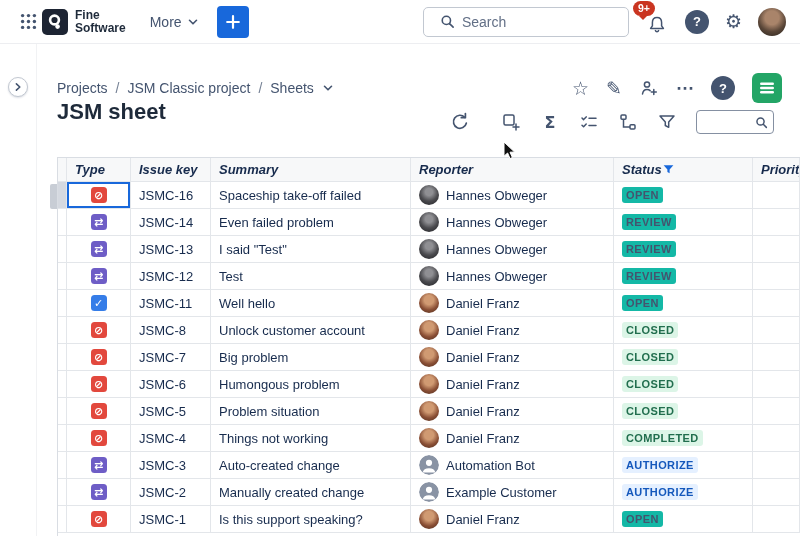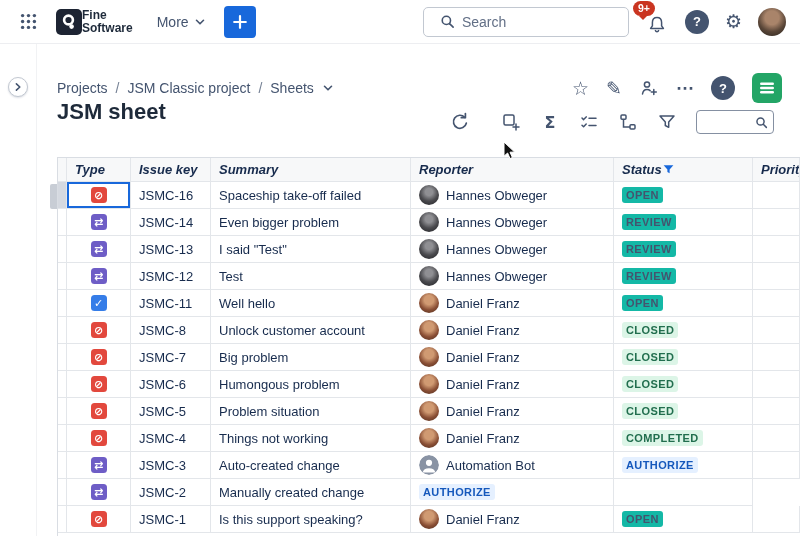--- a/index.html
+++ b/index.html
@@ -6,21 +6,21 @@
   html,body { width:800px; height:536px; }
   body {
     position:relative; overflow:hidden; background:#fff;
     font-family:"Liberation Sans", sans-serif; color:#172B4D;
   }
   svg { display:block; }
 
   
   .topbar { height:44px; display:flex; align-items:center; padding:0 14px; border-bottom:1px solid #EDEEF1; }
   .appswitcher { width:28px; height:28px; display:flex; align-items:center; justify-content:center; border-radius:4px; cursor:pointer; }
-  .logo { display:flex; align-items:center; margin-left:14px; cursor:pointer; }
+  .logo { display:flex; align-items:center; gap:7px; cursor:pointer; }
   .logo-text { display:flex; flex-direction:column; font-weight:700; font-size:12px; line-height:1.08; color:#1E2A3A; }
   .more-btn { display:flex; align-items:center; gap:5px; font-size:14px; color:#44546F; margin-left:24px; cursor:pointer; }
   .create-btn { width:32px; height:32px; border:none; border-radius:4px; background:#1868DB; display:flex; align-items:center; justify-content:center; margin-left:18px; cursor:pointer; }
   .topbar-right { margin-left:auto; display:flex; align-items:center; gap:16px; }
   .search { width:206px; height:30px; border:1px solid #C2C8D1; border-radius:5px; display:flex; align-items:center; padding:0 16px; gap:7px; background:#fff; }
   .search input { border:none; outline:none; flex:1; font-size:14px; font-family:inherit; color:#172B4D; background:transparent; min-width:0; }
   .search input::placeholder { color:#626F86; }
   .bell-wrap { position:relative; width:24px; height:26px; display:flex; align-items:flex-end; justify-content:center; cursor:pointer; }
   .badge { position:absolute; top:-8px; left:-12px; background:#CA3521; color:#fff; font-size:10.5px; font-weight:700; padding:2px 5px; border-radius:8px; line-height:1.1; }
   .badge::after { content:""; position:absolute; left:6px; top:100%; border:4px solid transparent; border-top-color:#CA3521; }
@@ -278,21 +278,21 @@
           <span class="lozenge loz-neutral">OPEN</span>
         </div>
         <div class="cell"></div>
       </div>
       <div class="trow">
         <div class="cell handle"></div>
         <div class="cell type-cell">
           <span class="type-icon" style="background: rgb(110, 93, 198);">⇄</span>
         </div>
         <div class="cell">JSMC-14</div>
-        <div class="cell">Even bigger problem</div>
+        <div class="cell">Even failed problem</div>
         <div class="cell reporter-cell">
           <span class="avatar av-hannes"></span>
           <span>Hannes Obweger</span>
         </div>
         <div class="cell">
           <span class="lozenge loz-neutral">REVIEW</span>
         </div>
         <div class="cell"></div>
       </div>
       <div class="trow">
@@ -445,20 +445,30 @@
         </div>
         <div class="cell"></div>
       </div>
       <div class="trow">
         <div class="cell handle"></div>
         <div class="cell type-cell">
           <span class="type-icon" style="background: rgb(110, 93, 198);">⇄</span>
         </div>
         <div class="cell">JSMC-2</div>
         <div class="cell">Manually created change</div>
+        <div class="cell reporter-cell">
+          <span class="avatar av-generic">
+            <svg viewBox="0 0 20 20" width="20" height="20">
+              <circle cx="10" cy="10" r="10" fill="#8993A4"></circle>
+              <circle cx="10" cy="7.8" r="3.1" fill="#fff"></circle>
+              <path d="M3.6 17.6a6.5 5.2 0 0 1 12.8 0z" fill="#fff"></path>
+            </svg>
+          </span>
+          <span>Example Customer</span>
+        </div>
         <div class="cell">
           <span class="lozenge loz-info">AUTHORIZE</span>
         </div>
         <div class="cell"></div>
       </div>
       <div class="trow">
         <div class="cell handle"></div>
         <div class="cell type-cell">
           <span class="type-icon" style="background: rgb(226, 72, 61);">⊘</span>
         </div>

